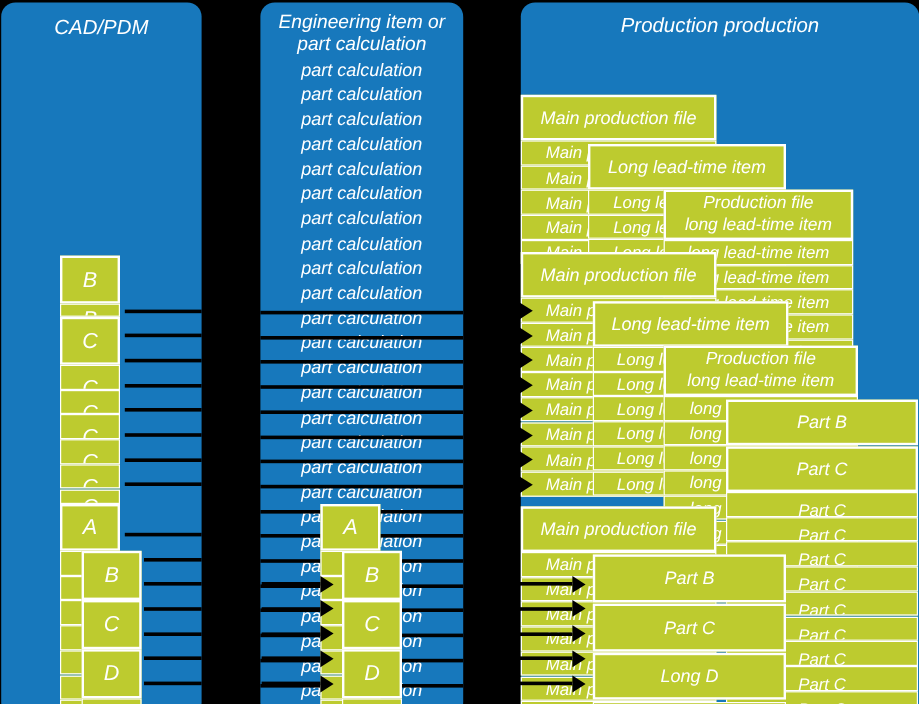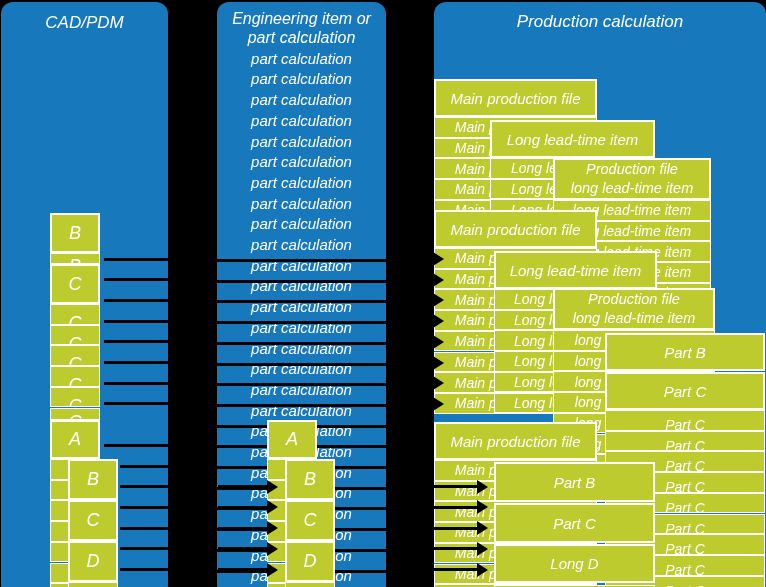--- a/index.html
+++ b/index.html
@@ -24,21 +24,21 @@
 
 <div id="stage">
 
   <div class="col" style="left:1px;top:2px;width:167px;height:595px;"></div>
   <div class="col" style="left:217px;top:2px;width:169px;height:595px;"></div>
   <div class="col" style="left:434px;top:2px;width:332px;height:595px;"></div>
 
   <div class="coltitle" style="left:1px;top:13px;width:167px;">CAD/PDM</div>
   <div class="coltitle" style="left:217px;top:9px;width:169px;font-size:16px;">Engineering item or</div>
   <div class="coltitle" style="left:217px;top:28px;width:169px;font-size:16px;">part calculation</div>
-  <div class="coltitle" style="left:434px;top:12px;width:332px;">Production calculation</div>
+  <div class="coltitle" style="left:434px;top:12px;width:332px;">Production production</div>
 
   <div class="box letter" style="left:50px;top:213px;width:50px;height:40px;z-index:3;">B</div>
   <div class="box letter" style="left:50px;top:264px;width:50px;height:40px;z-index:3;">C</div>
   <div class="box letter" style="left:50px;top:420px;width:50px;height:39px;z-index:3;">A</div>
   <div class="box letter" style="left:68px;top:459px;width:50px;height:41px;z-index:4;">B</div>
   <div class="box letter" style="left:68px;top:500px;width:50px;height:41px;z-index:4;">C</div>
   <div class="box letter" style="left:68px;top:541px;width:50px;height:41px;z-index:4;">D</div>
 
   <div class="box letter" style="left:267px;top:420px;width:50px;height:39px;z-index:3;">A</div>
   <div class="box letter" style="left:285px;top:459px;width:50px;height:41px;z-index:4;">B</div>

